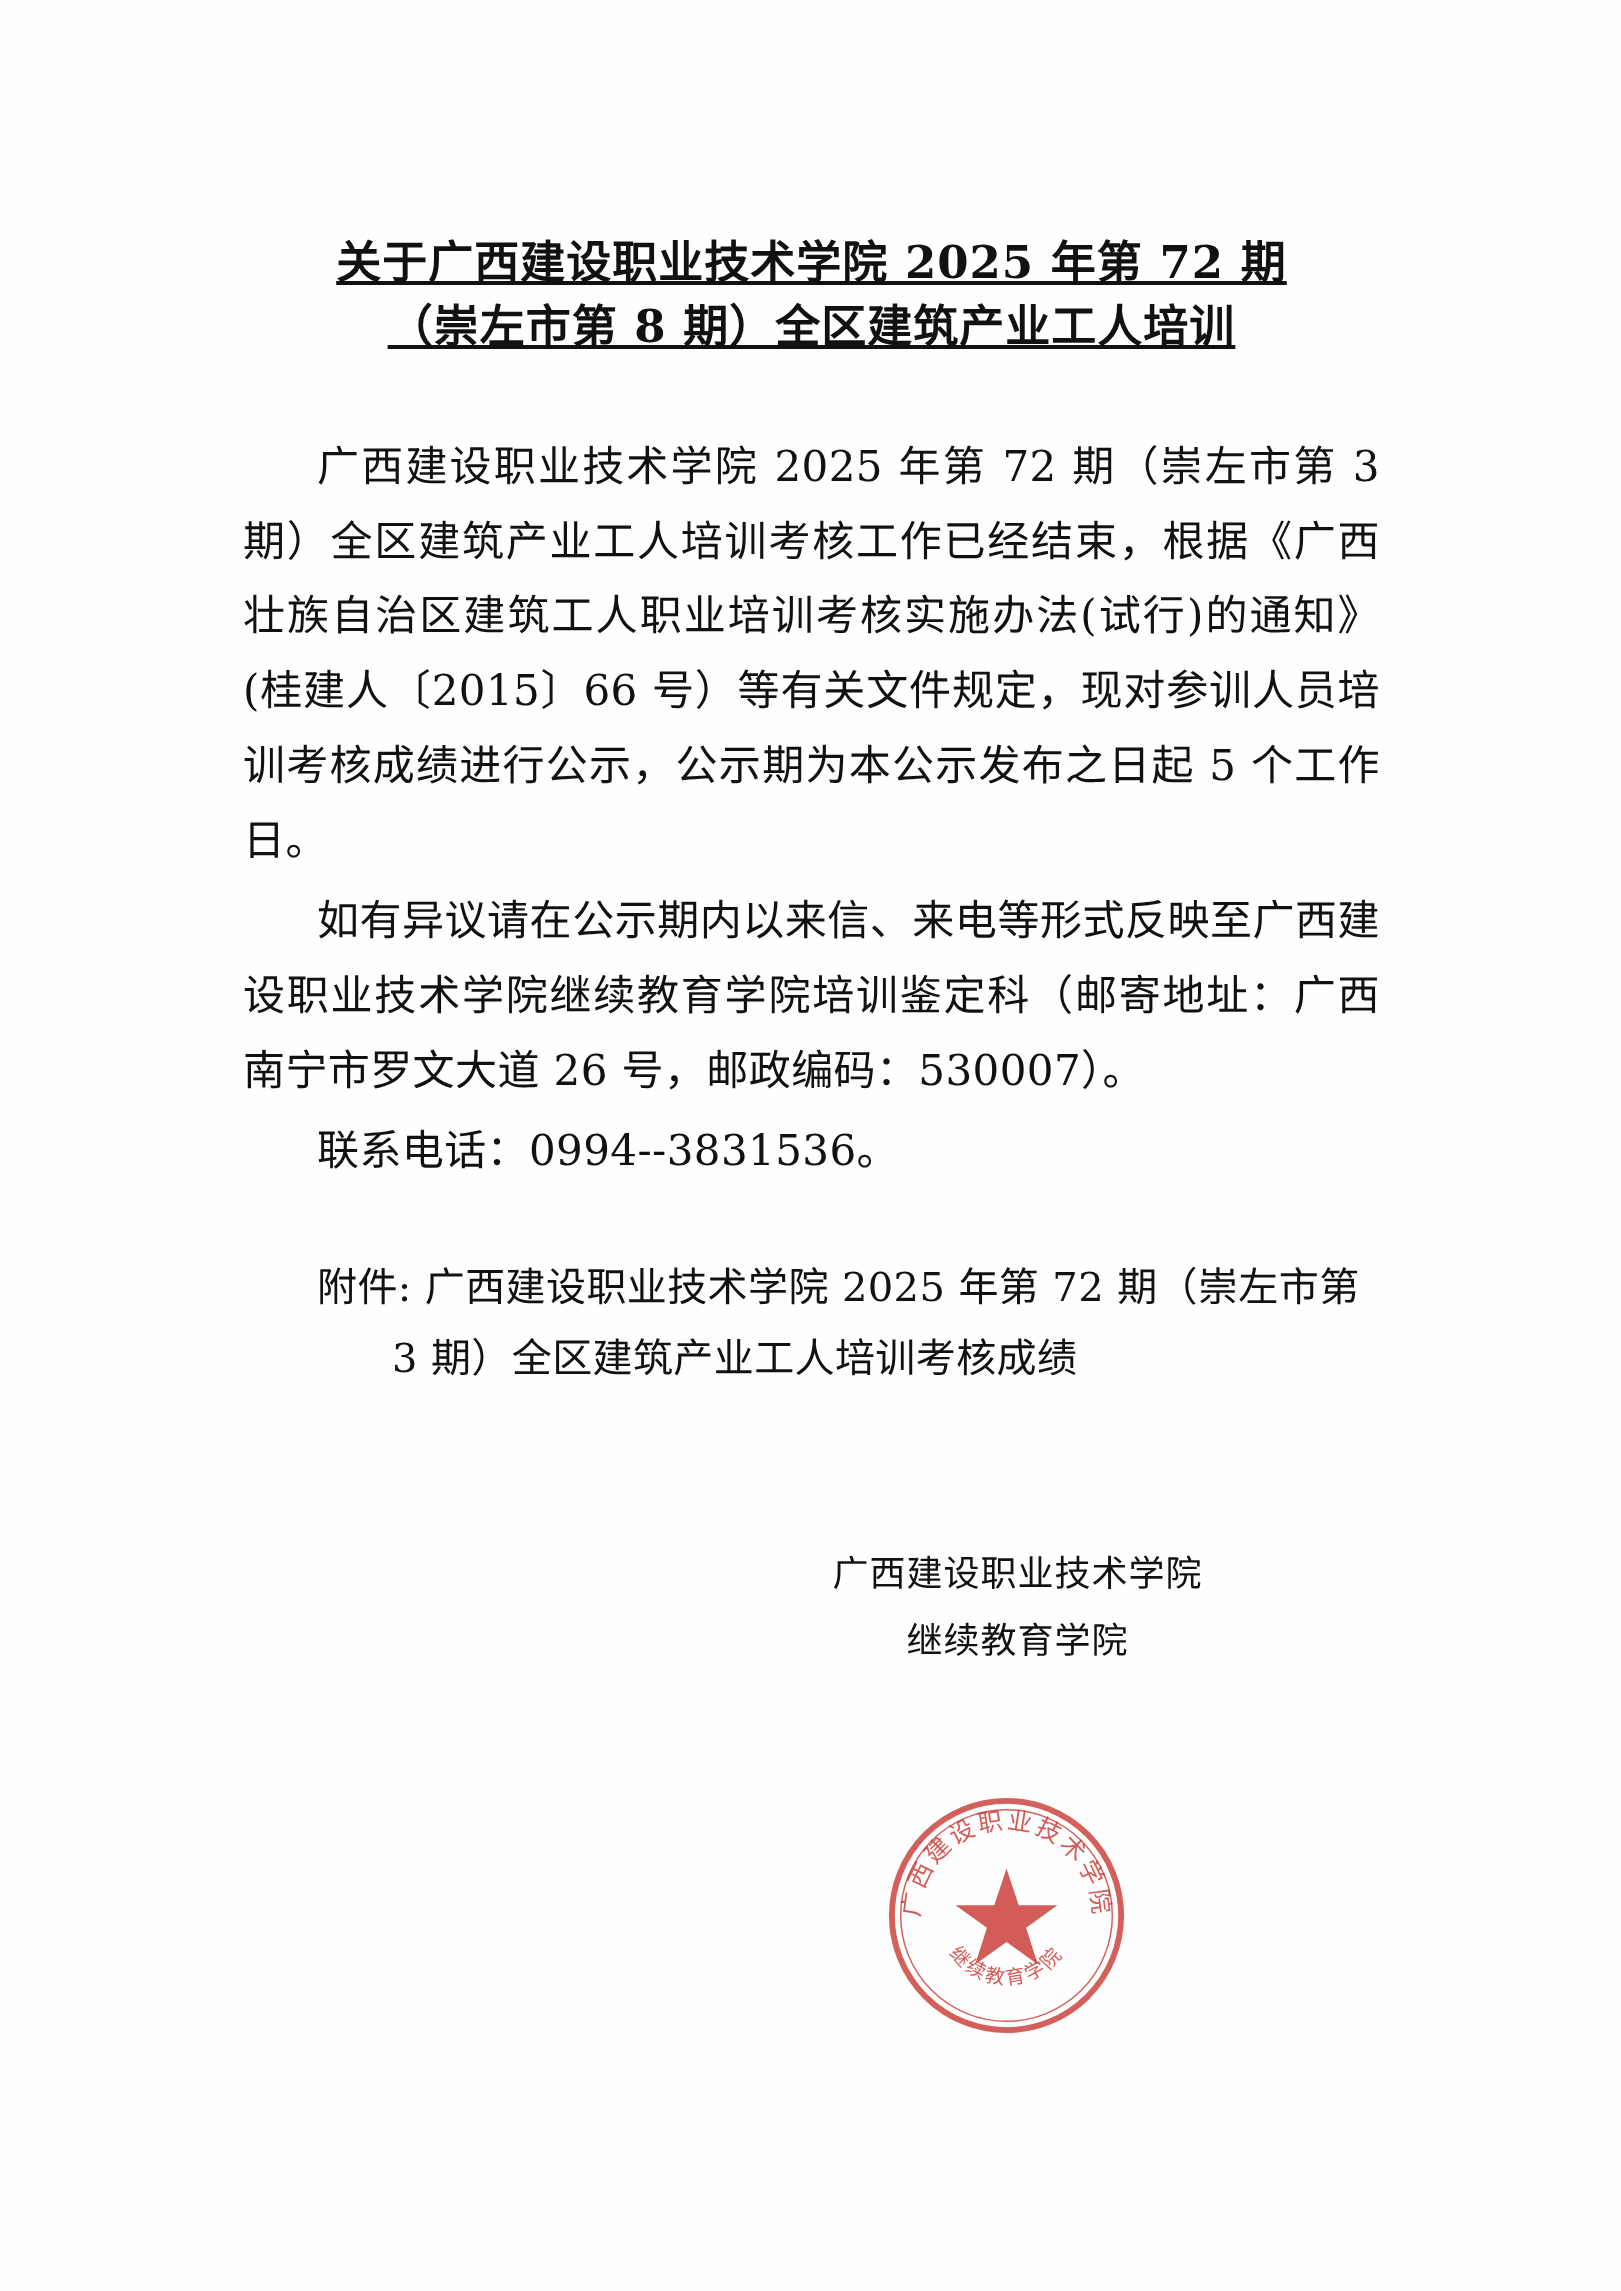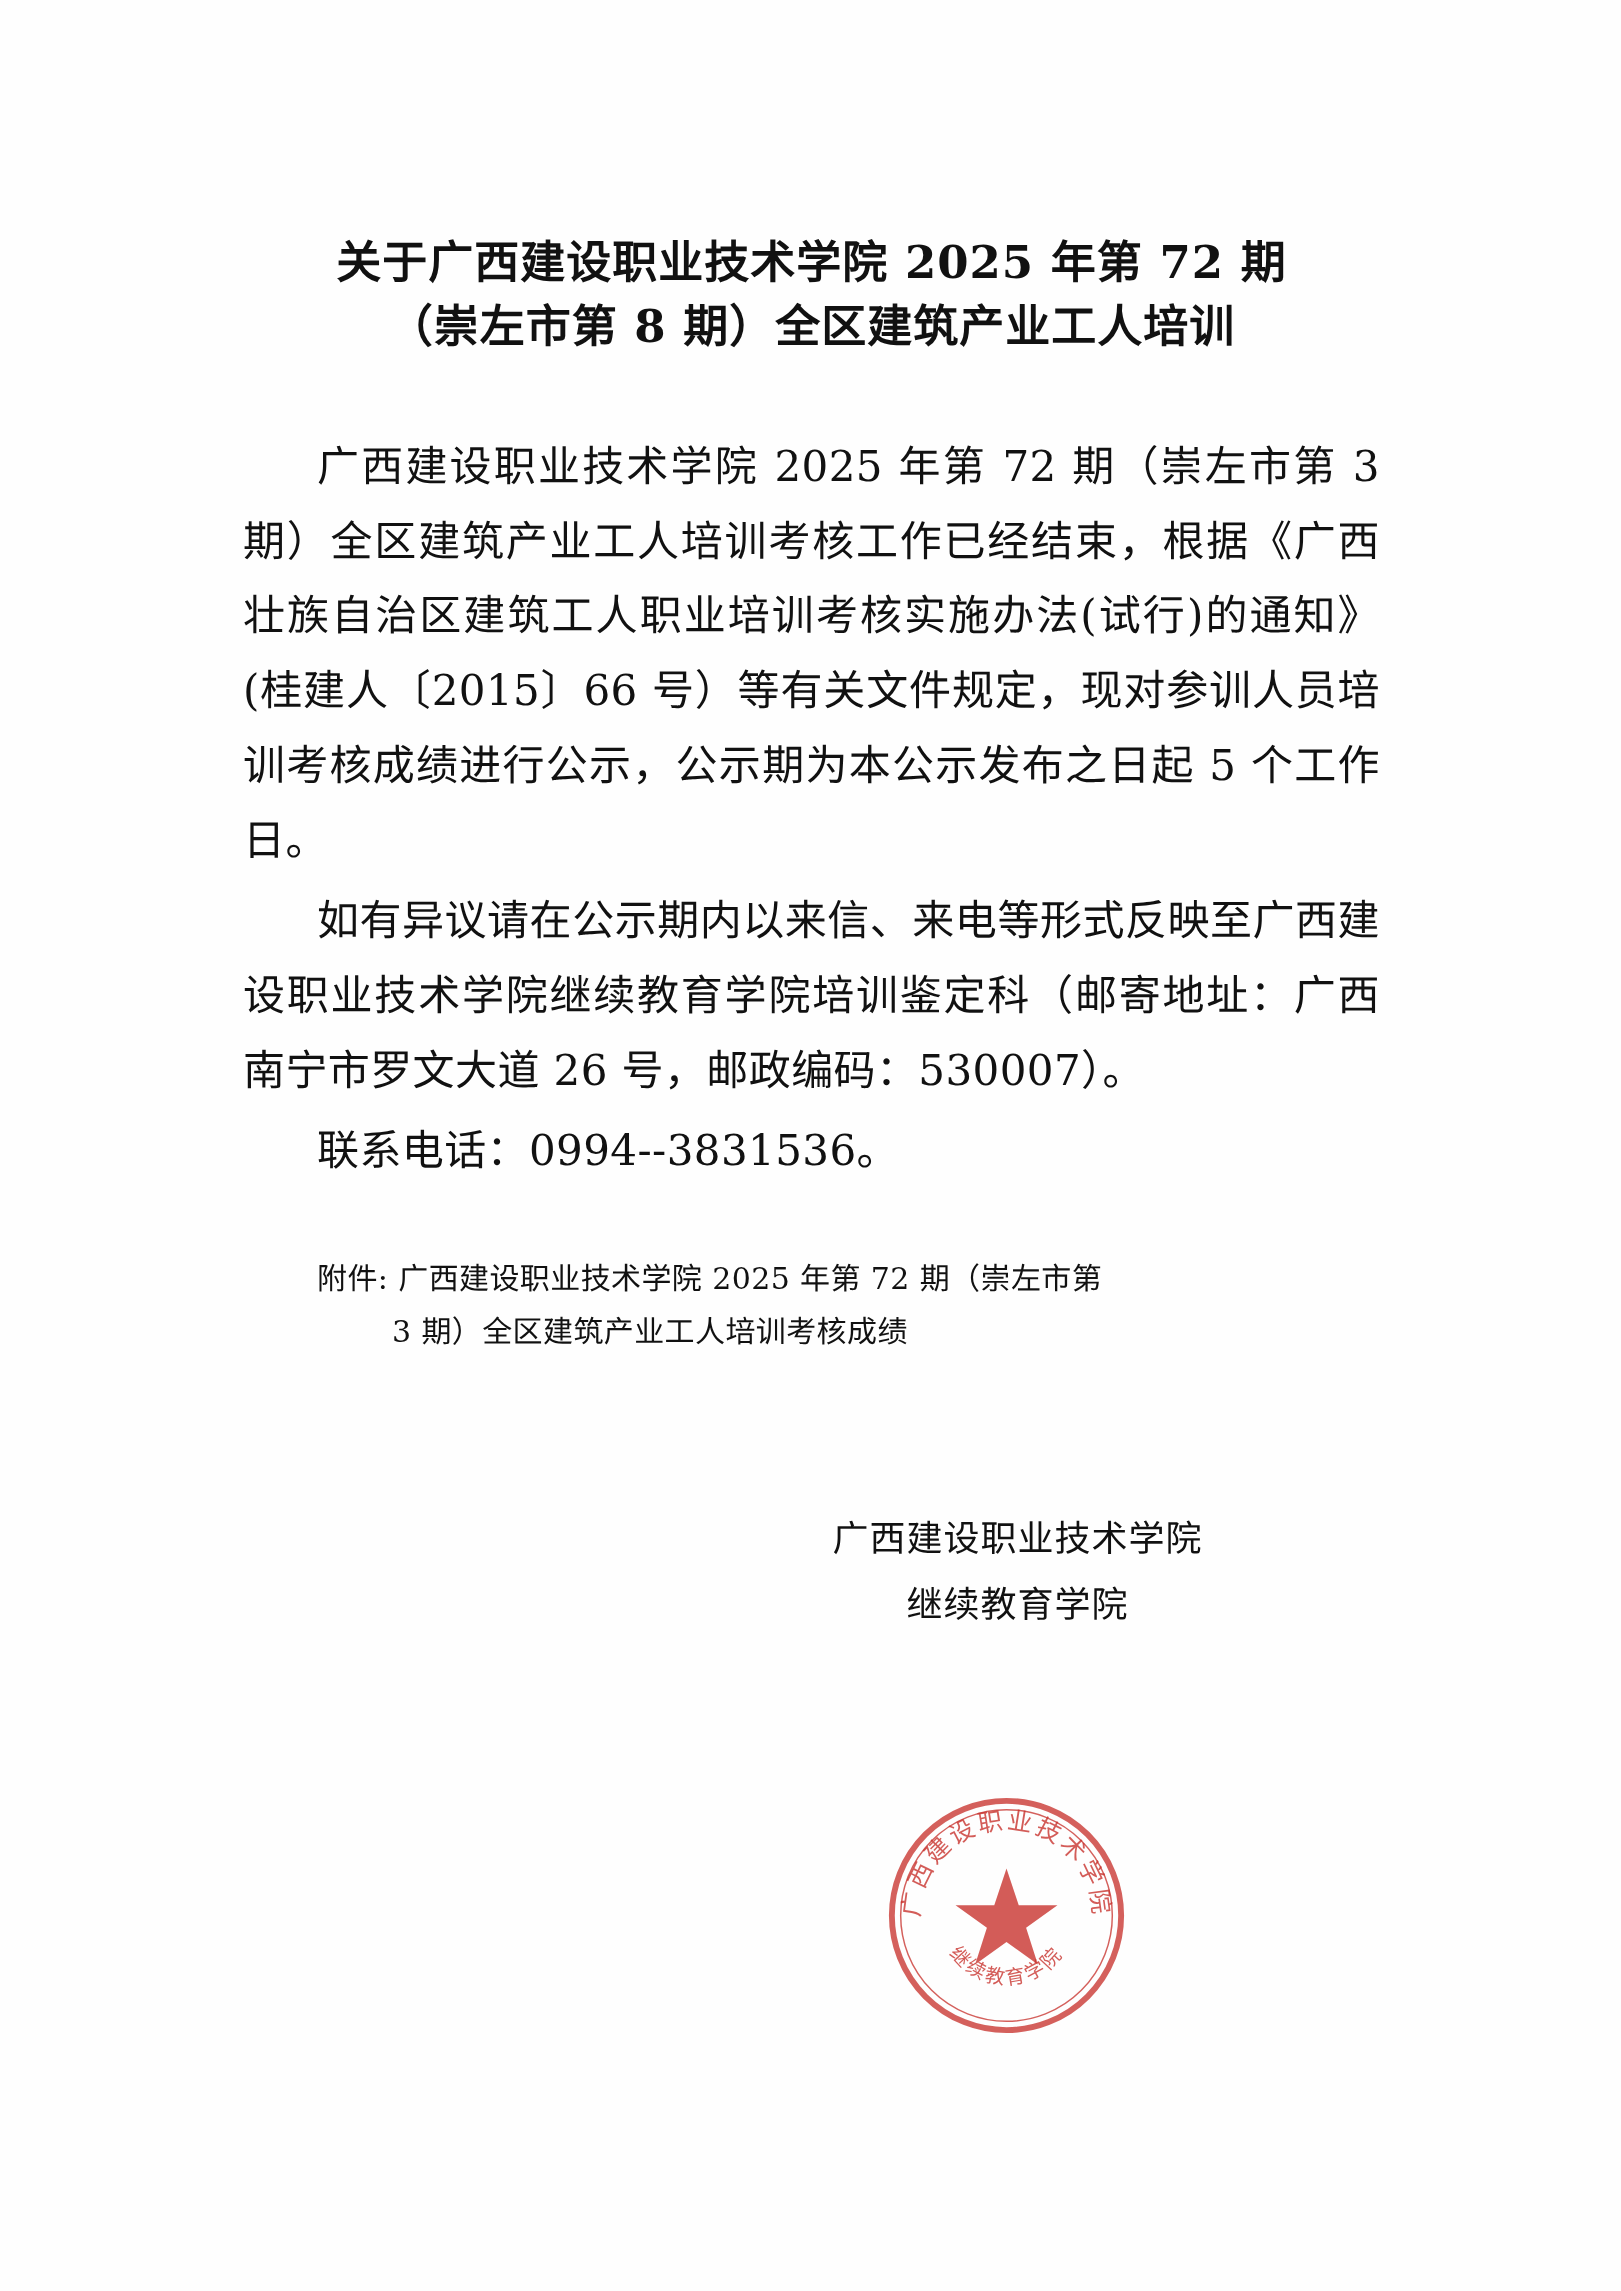--- a/index.html
+++ b/index.html
@@ -29,41 +29,42 @@
     width: 1137px;
   }
   .doc-title {
     text-align: center;
     font-weight: bold;
     font-size: 45px;
     line-height: 1.42;
     letter-spacing: 1px;
     margin: 0 0 71px 0;
     font-family: "DejaVu Serif", "Liberation Serif", serif;
+    text-decoration: underline;
   }
   .doc-title .line {
     display: block;
     white-space: nowrap;
   }
   p.body-para {
     font-size: 42px;
     line-height: 1.78;
     margin: 0 0 5.9px 0;
     text-align: justify;
     text-justify: inter-ideograph;
     letter-spacing: 0.4px;
   }
   p.indent2 {
     text-indent: 74px;
   }
   .attachment {
     margin-top: 63px;
   }
   .attachment p {
-    font-size: 30px;
+    font-size: 40px;
     line-height: 1.78;
     margin: 0;
     letter-spacing: 0.4px;
   }
   .attach-line1 { text-indent: 74px; }
   .attach-line2 { text-indent: 149px; }
 
   .signature {
     margin-top: 147px;
     text-align: center;

